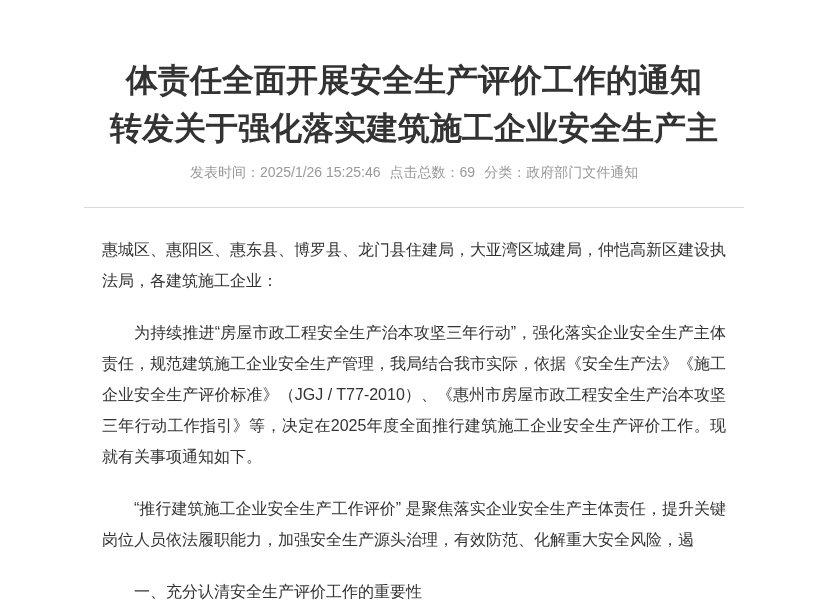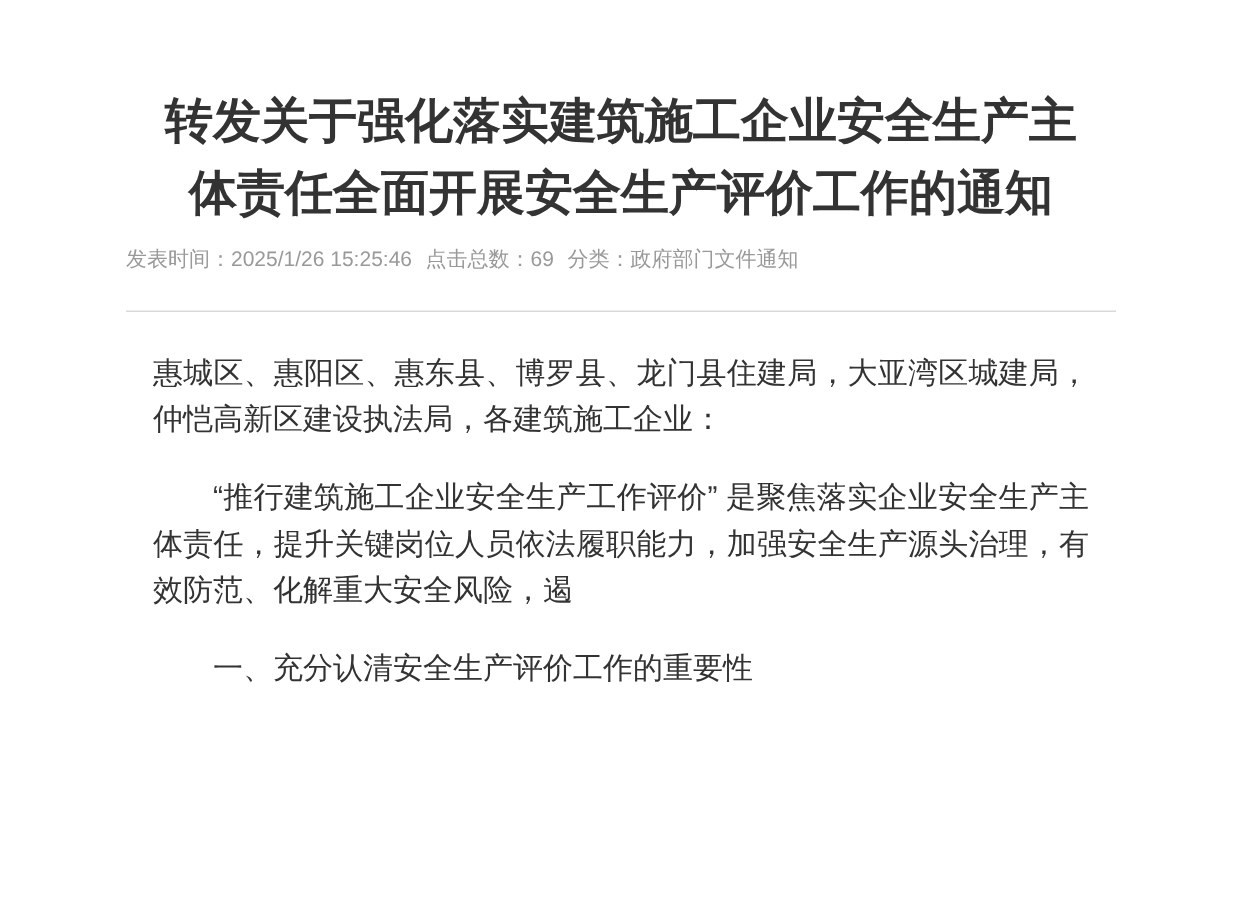--- a/index.html
+++ b/index.html
@@ -22,53 +22,55 @@
       margin: 56px auto 0 auto;
       font-size: 32px;
       line-height: 48px;
       font-weight: bold;
       color: #333333;
       text-align: center;
     }
     .title .title-line { display: block; white-space: nowrap; }
     .meta {
       margin-top: 10px;
+      text-align: center;
       font-size: 14px;
       line-height: 20px;
       color: #999999;
       white-space: nowrap;
     }
     .meta .val { margin-right: 9px; }
     .meta .val:last-child { margin-right: 0; }
     .content {
       width: 624px;
       margin: 0 auto;
-      font-size: 20px;
+      font-size: 16px;
       line-height: 31px;
       color: #333333;
       text-align: justify;
     }
     .content p { margin: 21px 0 0 0; }
     .content p.salutation { margin-top: 26px; text-indent: 0; }
     .content p.para { text-indent: 2em; }
   </style>
 </head>
 <body>
 
 <div class="article">
 
   <header class="article-header">
     <h1 class="title">
+      <span class="title-line">体责任全面开展安全生产评价工作的通知</span>
       <span class="title-line">转发关于强化落实建筑施工企业安全生产主</span>
-      <span class="title-line">体责任全面开展安全生产评价工作的通知</span>
     </h1>
     <div class="meta">
       <span class="lbl">发表时间：</span><span class="val">2025/1/26 15:25:46</span><span class="lbl">点击总数：</span><span class="val">69</span><span class="lbl">分类：</span><span class="val">政府部门文件通知</span>
     </div>
   </header>
 
   <main class="content">
     <p class="salutation">惠城区、惠阳区、惠东县、博罗县、龙门县住建局，大亚湾区城建局，仲恺高新区建设执法局，各建筑施工企业：</p>
+    <p class="para">为持续推进“房屋市政工程安全生产治本攻坚三年行动”，强化落实企业安全生产主体责任，规范建筑施工企业安全生产管理，我局结合我市实际，依据《安全生产法》《施工企业安全生产评价标准》（JGJ / T77-2010）、《惠州市房屋市政工程安全生产治本攻坚三年行动工作指引》等，决定在2025年度全面推行建筑施工企业安全生产评价工作。现就有关事项通知如下。</p>
     <p class="para">“推行建筑施工企业安全生产工作评价” 是聚焦落实企业安全生产主体责任，提升关键岗位人员依法履职能力，加强安全生产源头治理，有效防范、化解重大安全风险，遏</p>
     <p class="para">一、充分认清安全生产评价工作的重要性</p>
   </main>
 
 </div>
 
 </body></html>

